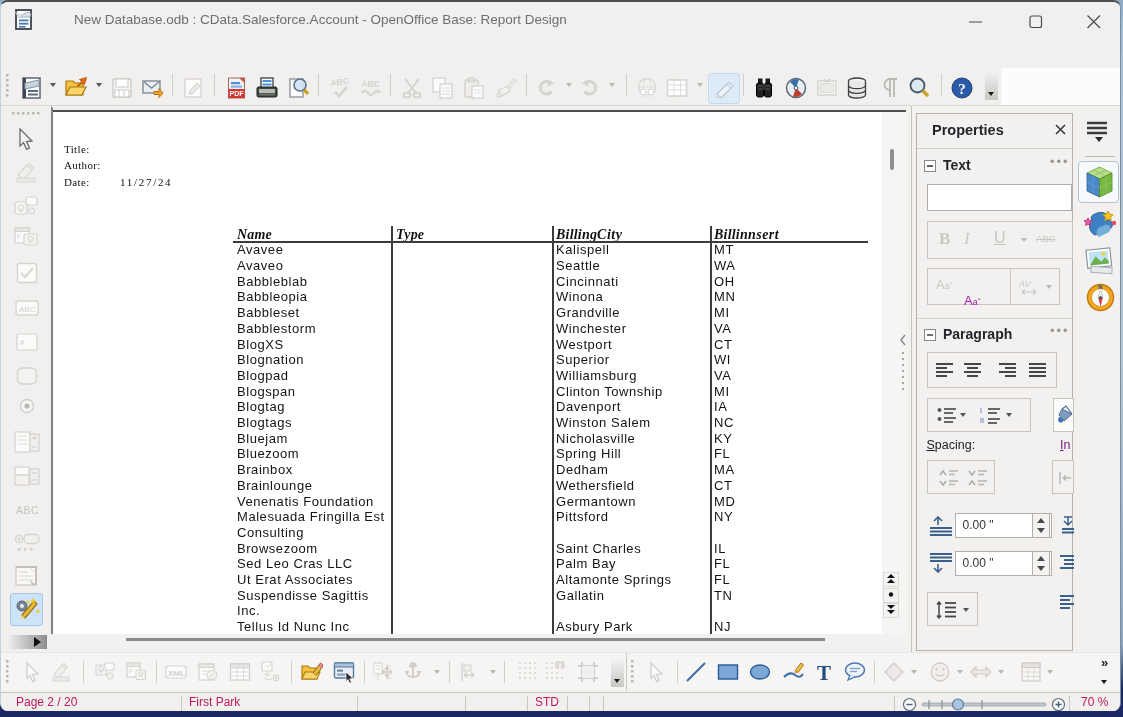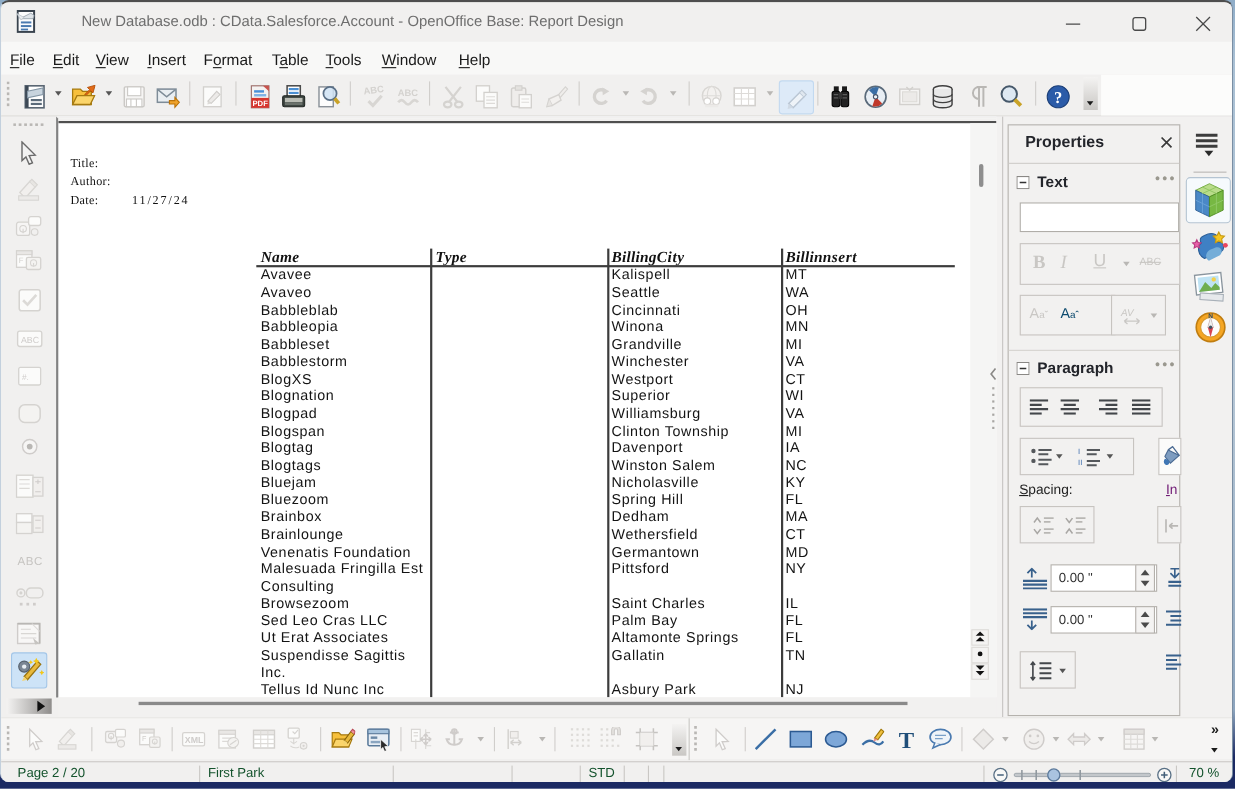--- a/index.html
+++ b/index.html
@@ -40,21 +40,21 @@
 .hline { position:absolute; height:2px; background:#3c3c3c; }
 
 
 .vthumb { position:absolute; left:837px; top:41px; width:4px; height:21px; background:#8e8e8e; border-radius:2px; }
 .hscroll { position:absolute; left:52px; top:528px; width:853px; height:22px; background:#f2f1f0; }
 .hthumb { position:absolute; left:73px; top:4px; width:699px; height:3px; background:#8a8a8a; }
 .navbtn { position:absolute; left:830px; width:16px; height:15px; background:#f4f3f2; border:1px solid #dddbd8; font-size:8px; text-align:center; color:#111; line-height:13px; }
 
 
 .bottombars { position:absolute; left:0; top:650px; width:100%; height:38px; background:#f6f5f4; border-top:1px solid #e8e6e4; }
-.statusbar { position:absolute; left:0; top:690px; width:1121px; height:21px; background:#f1f0ef; border-top:1px solid #cbc9c6; font-size:12px; color:#14532d; }
+.statusbar { position:absolute; left:0; top:690px; width:1121px; height:21px; background:#f1f0ef; border-top:1px solid #cbc9c6; font-size:12px; color:#be185d; }
 .st-sep { position:absolute; top:3px; width:1px; height:15px; background:#c9c7c4; }
 
 
 .panel { position:absolute; left:10px; top:7px; width:157px; height:538px; border:1px solid #b5b2ad; background:#f2f1f0; }
 .sec-hd { font-weight:bold; font-size:14px; color:#23252b; }
 .dots3 { color:#9a988F; font-size:13px; letter-spacing:2px; }
 .gbox { position:absolute; border:1px solid #c7c4c0; background:#f2f1f0; }
 .spin { position:absolute; width:97px; height:25px; background:#fff; border:1px solid #b3b0ab; font-size:12px; color:#333; padding:4px 0 0 7px; }
 </style>
 </head>
@@ -77,31 +77,20 @@
         <line x1="2" y1="8" x2="15" y2="8" stroke="#4a4a4a" stroke-width="1.2"></line>
       </svg>
     <svg class="winbtn" style="left:1026px" width="18" height="16" viewBox="0 0 18 16">
         <rect x="3" y="2" width="11.5" height="11.5" rx="2" fill="none" stroke="#4a4a4a" stroke-width="1.2"></rect>
       </svg>
     <svg class="winbtn" style="left:1084px" width="18" height="16" viewBox="0 0 18 16">
         <path d="M2.5 1.5 L15 14 M15 1.5 L2.5 14" stroke="#4a4a4a" stroke-width="1.2"></path>
       </svg>
   </div>
 
-  <div class="menubar">
-    <span class="mi" style="left:8px"><u>F</u>ile</span>
-    <span class="mi" style="left:47px"><u>E</u>dit</span>
-    <span class="mi" style="left:86px"><u>V</u>iew</span>
-    <span class="mi" style="left:133px"><u>I</u>nsert</span>
-    <span class="mi" style="left:184px">F<u>o</u>rmat</span>
-    <span class="mi" style="left:246px">T<u>a</u>ble</span>
-    <span class="mi" style="left:295px"><u>T</u>ools</span>
-    <span class="mi" style="left:346px"><u>W</u>indow</span>
-    <span class="mi" style="left:416px"><u>H</u>elp</span>
-  </div>
 
   <div class="toolbar" id="maintb">
     <div class="abs" style="left:1000px;top:0;width:121px;height:37px;background:#fcfcfb"></div>
     <svg class="abs" style="left:5px;top:6px" width="4" height="25">
         <g fill="#b9b7b4">
           <rect y="0" width="2.5" height="2.5"></rect>
           <rect y="5" width="2.5" height="2.5"></rect>
           <rect y="10" width="2.5" height="2.5"></rect>
           <rect y="15" width="2.5" height="2.5"></rect>
           <rect y="20" width="2.5" height="2.5"></rect>
@@ -486,21 +475,21 @@
         <div class="abs" style="left:10px;top:70px;width:145px;height:27px;background:#fff;border:1px solid #b0ada8"></div>
         <div class="gbox" style="left:10px;top:107px;width:146px;height:38px">
           <span class="abs" style="left:11px;top:7px;font-family:'Liberation Serif';font-weight:bold;font-size:17px;color:#c9c7c4">B</span>
           <span class="abs" style="left:36px;top:7px;font-family:'Liberation Serif';font-style:italic;font-size:17px;color:#c9c7c4">I</span>
           <span class="abs" style="left:66px;top:7px;font-size:16px;color:#c9c7c4;text-decoration:underline">U</span>
           <div class="drop dis" style="left:93px;top:16px"></div>
           <span class="abs" style="left:108px;top:11px;font-size:9.5px;color:#c9c7c4;text-decoration:line-through">ABC</span>
         </div>
         <div class="gbox" style="left:10px;top:154px;width:87px;height:37px">
           <span class="abs" style="left:8px;top:8px;font-size:13px;color:#c9c7c4">A<span style="font-size:9px">aˇ</span></span>
-          <span class="abs" style="left:36px;top:8px;font-size:13px;color:#0c4a6e">A<span style="font-size:9px">aˆ</span></span>
+          <span class="abs" style="left:36px;top:24px;font-size:13px;color:#a21caf">A<span style="font-size:9px">aˆ</span></span>
         </div>
         <div class="gbox" style="left:93px;top:154px;width:50px;height:37px">
           <svg class="abs" style="left:7px;top:7px" width="22" height="22" viewBox="0 0 22 22">
               <text x="1" y="11" font-size="9" fill="#c9c7c4" font-family="Liberation Sans" font-style="italic">AV</text>
               <path d="M4 16 L18 16 M4 16 l3 -2.5 M4 16 l3 2.5 M18 16 l-3 -2.5 M18 16 l-3 2.5" stroke="#c9c7c4" stroke-width="1.2" fill="none"></path>
             </svg>
           <div class="drop dis" style="left:35px;top:16px"></div>
         </div>
         <div class="abs" style="left:0;top:204px;width:155px;height:1px;background:#d5d3cf"></div>
 

